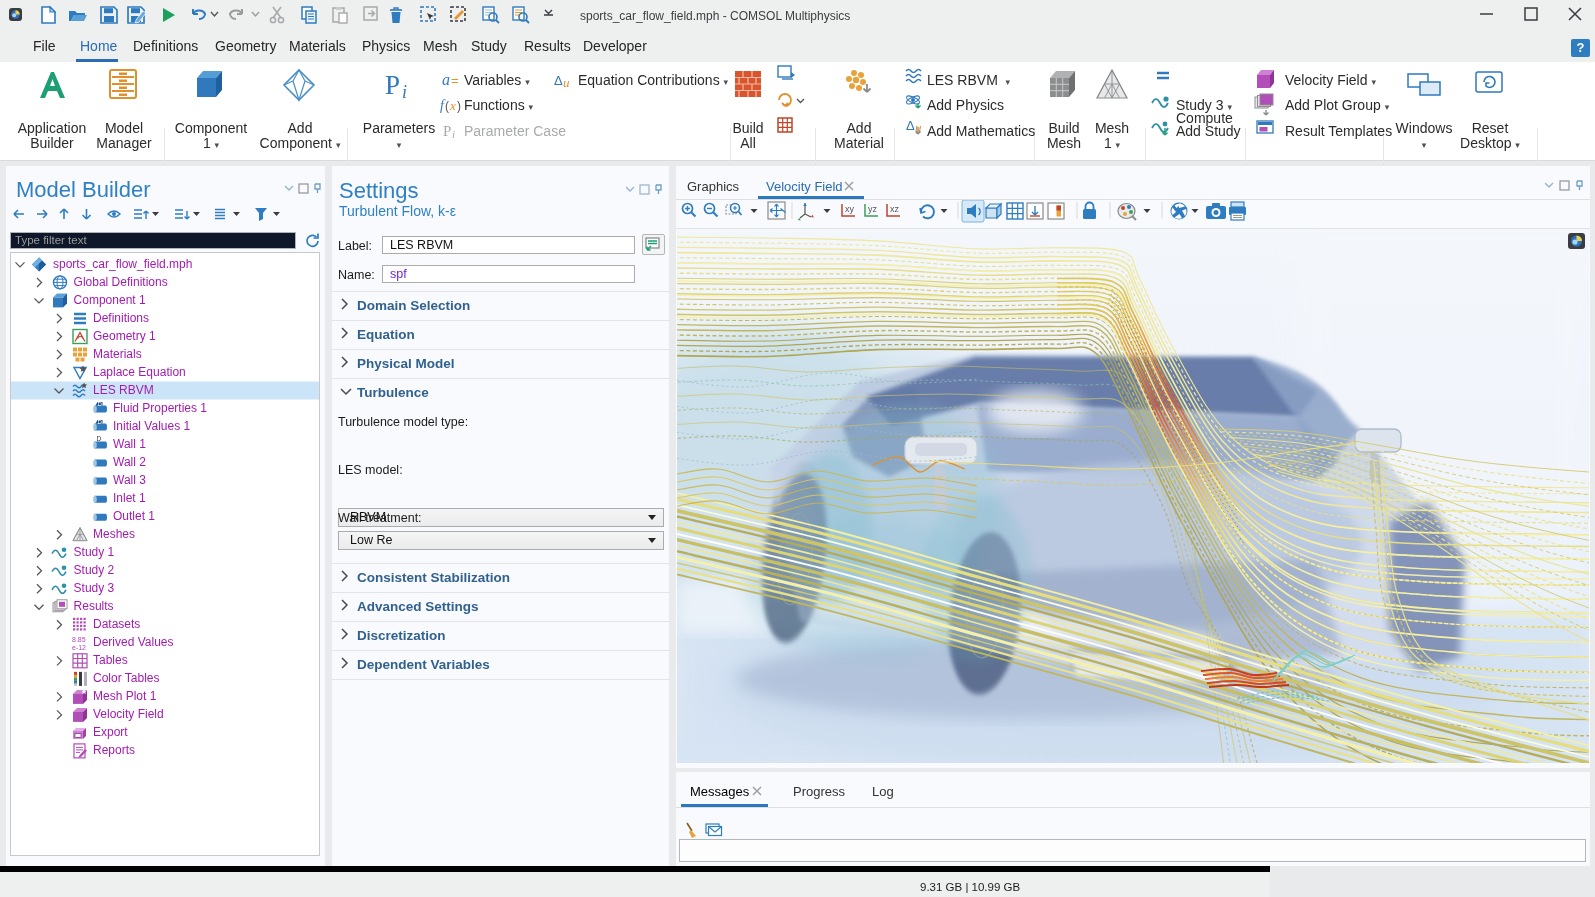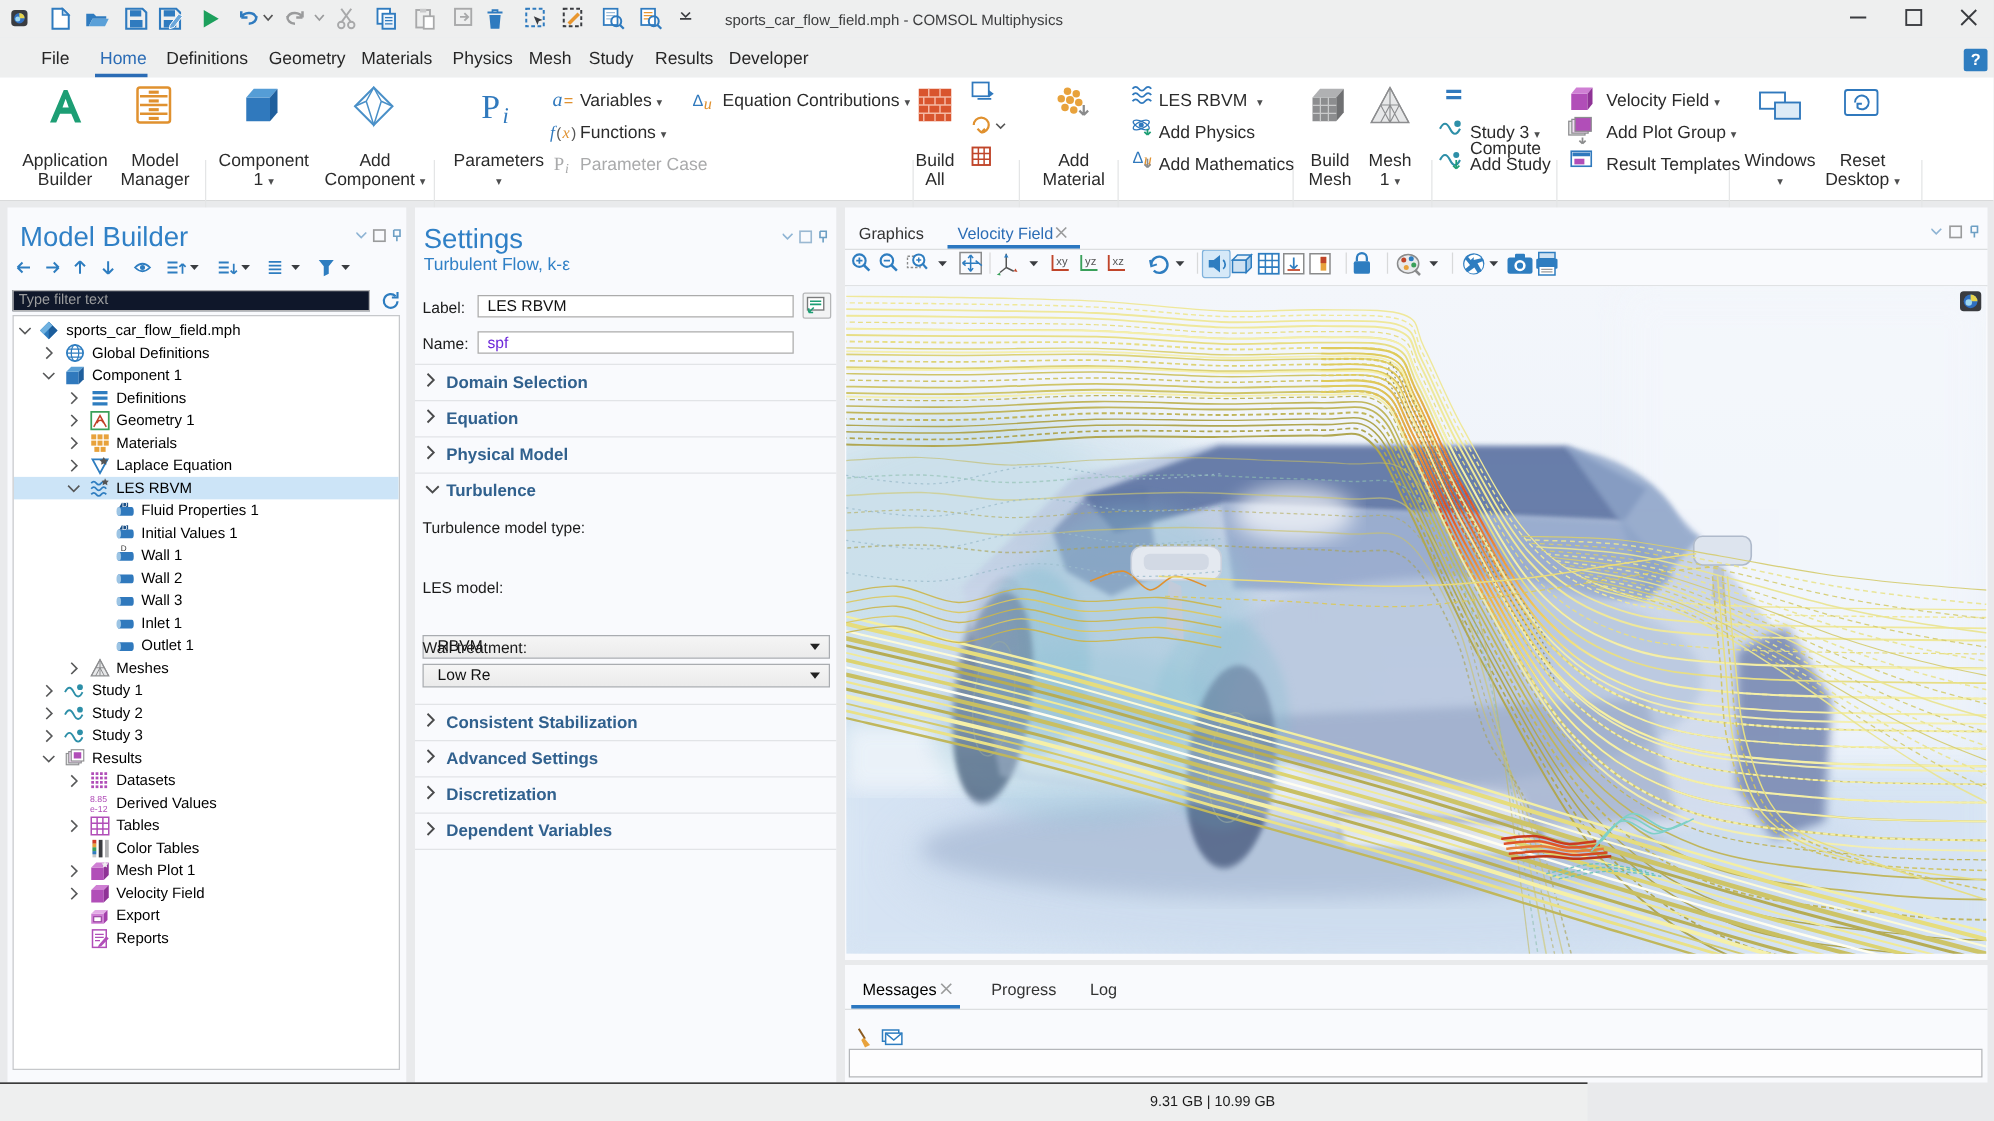--- a/index.html
+++ b/index.html
@@ -7,29 +7,29 @@
   body { font-family:"Liberation Sans", sans-serif; position:relative; background:#e9eaec; }
   .abs { position:absolute; }
   #titlebar { left:0; top:0; width:1595px; height:30px; background:#eeefef; }
   #menubar { left:0; top:30px; width:1595px; height:32px; background:#eeefef; }
   #ribbon { left:0; top:62px; width:1595px; height:99px; background:#ffffff; border-bottom:1px solid #d9dadb; }
   .panel { background:#f9fafd; }
   #mbpanel  { left:6px;  top:166px; width:319px; height:700px; }
   #setpanel { left:332px; top:166px; width:337px; height:700px; }
   #gfxpanel { left:676px; top:166px; width:914px; height:602px; }
   #msgpanel { left:676px; top:772px; width:914px; height:94px; }
-  #statusbar { left:0; top:866px; width:1270px; height:31px; background:#eeefef; border-top:1px solid #000000; }
+  #statusbar { left:0; top:866px; width:1270px; height:31px; background:#eeefef; border-top:6px solid #000000; }
   .menuitem { position:absolute; top:8px; font-size:14px; color:#262626; }
   .ptitle { font-size:22px; color:#3080c6; }
   .gsep { position:absolute; top:66px; width:1px; height:88px; background:#e4e5e6; }
   .glabel { position:absolute; top:146px; font-size:12px; color:#4e4f50; text-align:center; }
   .bigbtn { position:absolute; text-align:center; font-size:14px; color:#2b2b2b; line-height:15px;margin-top:17px; }
   .rowbtn { position:absolute; font-size:14px; color:#2b2b2b; white-space:nowrap; }
   .chev { color:#4e4f50; font-size:9px; }
-  .treerow { position:absolute; font-size:12px; color:#000000; white-space:nowrap; }
+  .treerow { position:absolute; font-size:12px; color:#a21caf; white-space:nowrap; }
   .shead { position:absolute; font-size:13.5px; font-weight:bold; color:#31618e; }
   .flabel { position:absolute; font-size:12.5px; color:#1b1b1b; }
   .combo { position:absolute; left:6px; width:326px; height:19px; background:linear-gradient(#f5f5f5,#ebebeb); border:1px solid #a9acb0; font-size:12.5px; color:#111; line-height:17px; padding-left:11px; }
   .combo .arr { position:absolute; right:7px; top:6px; width:0; height:0; border-left:4.5px solid transparent; border-right:4.5px solid transparent; border-top:5px solid #222; }
 </style>
 </head>
 <body>
 <div id="titlebar" class="abs">
 <svg width="1595" height="30" style="position:absolute;left:0;top:0">
 

